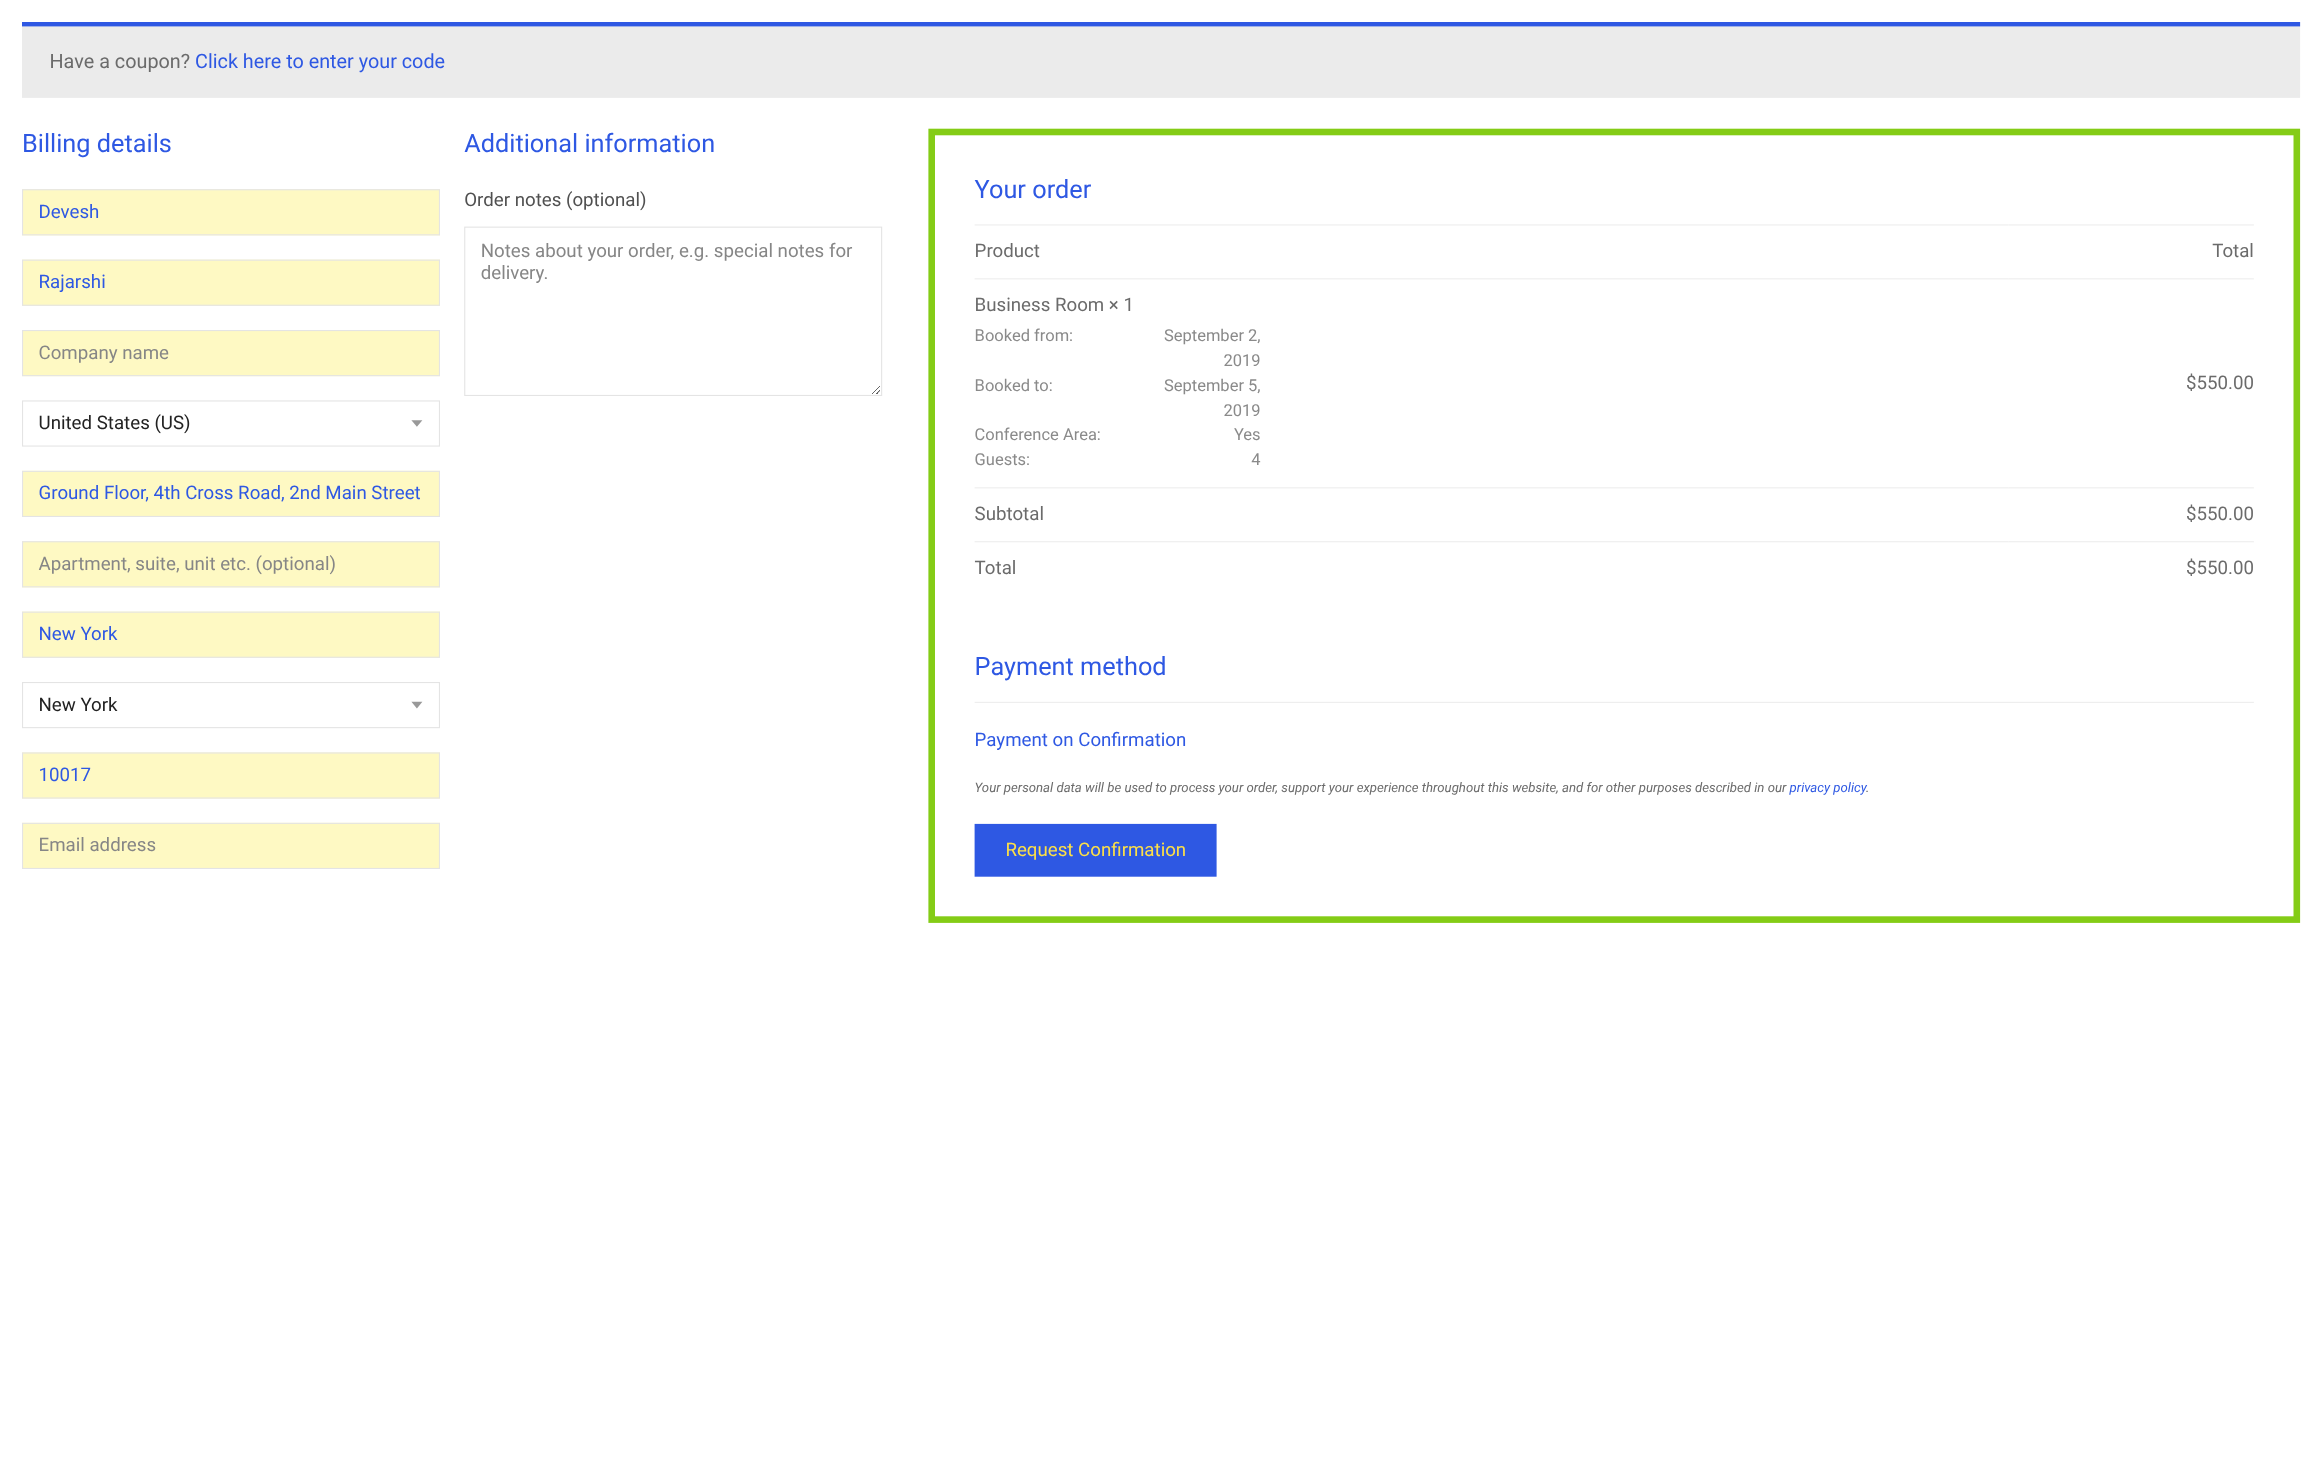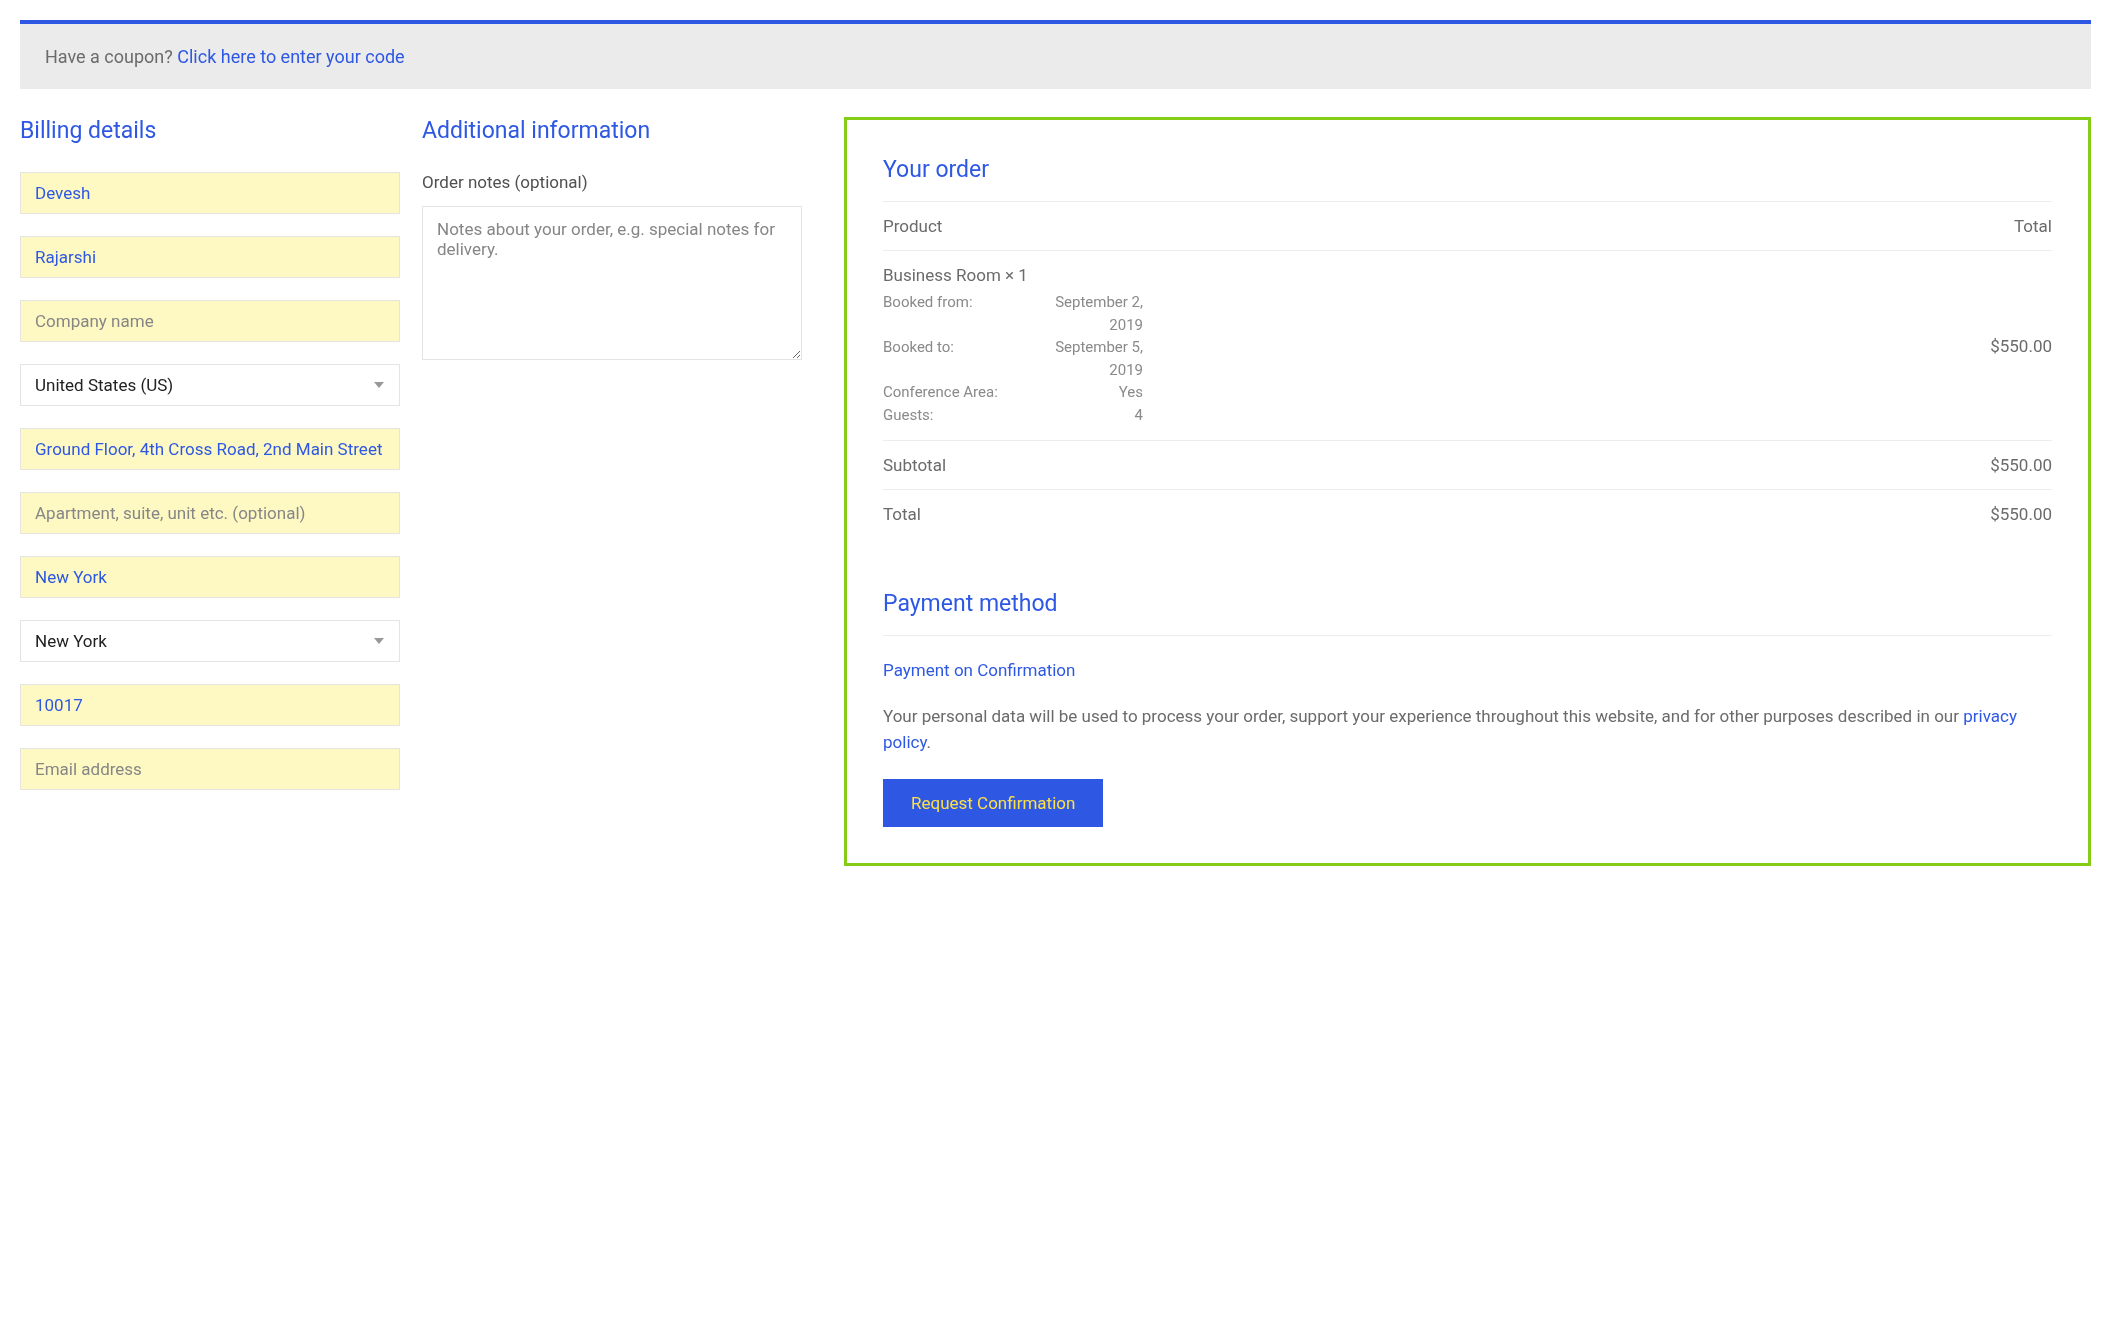--- a/index.html
+++ b/index.html
@@ -106,21 +106,21 @@
       width: 100%;
       height: 154px;
       border: 1px solid #e4e4e4;
       padding: 12px 14px;
       font-size: 17px;
       font-family: inherit;
       resize: both;
       color: #515151;
     }
     .order-box {
-      border: 3px solid #84cc16;
+      border: 6px solid #84cc16;
       padding: 36px 36px 36px 36px;
       background: #fff;
     }
     .order-box h3.section-title {
       margin-bottom: 18px;
     }
     .order-table {
       width: 100%;
       border-collapse: collapse;
     }
@@ -167,23 +167,24 @@
     }
     .payment-method-name {
       color: #2e58e3;
       font-size: 17px;
       margin: 18px 0 24px 0;
       border-top: 1px solid #ededed;
       padding-top: 24px;
     }
     .privacy-text {
       color: #6b6b6b;
-      font-size: 17px;
+      font-size: 12px;
       line-height: 1.5;
       margin-bottom: 24px;
+      font-style: italic;
     }
     .privacy-text a {
       color: #2e58e3;
       text-decoration: none;
     }
     .confirm-button {
       background: #2e58e3;
       color: #fde047;
       border: none;
       padding: 14px 28px;

